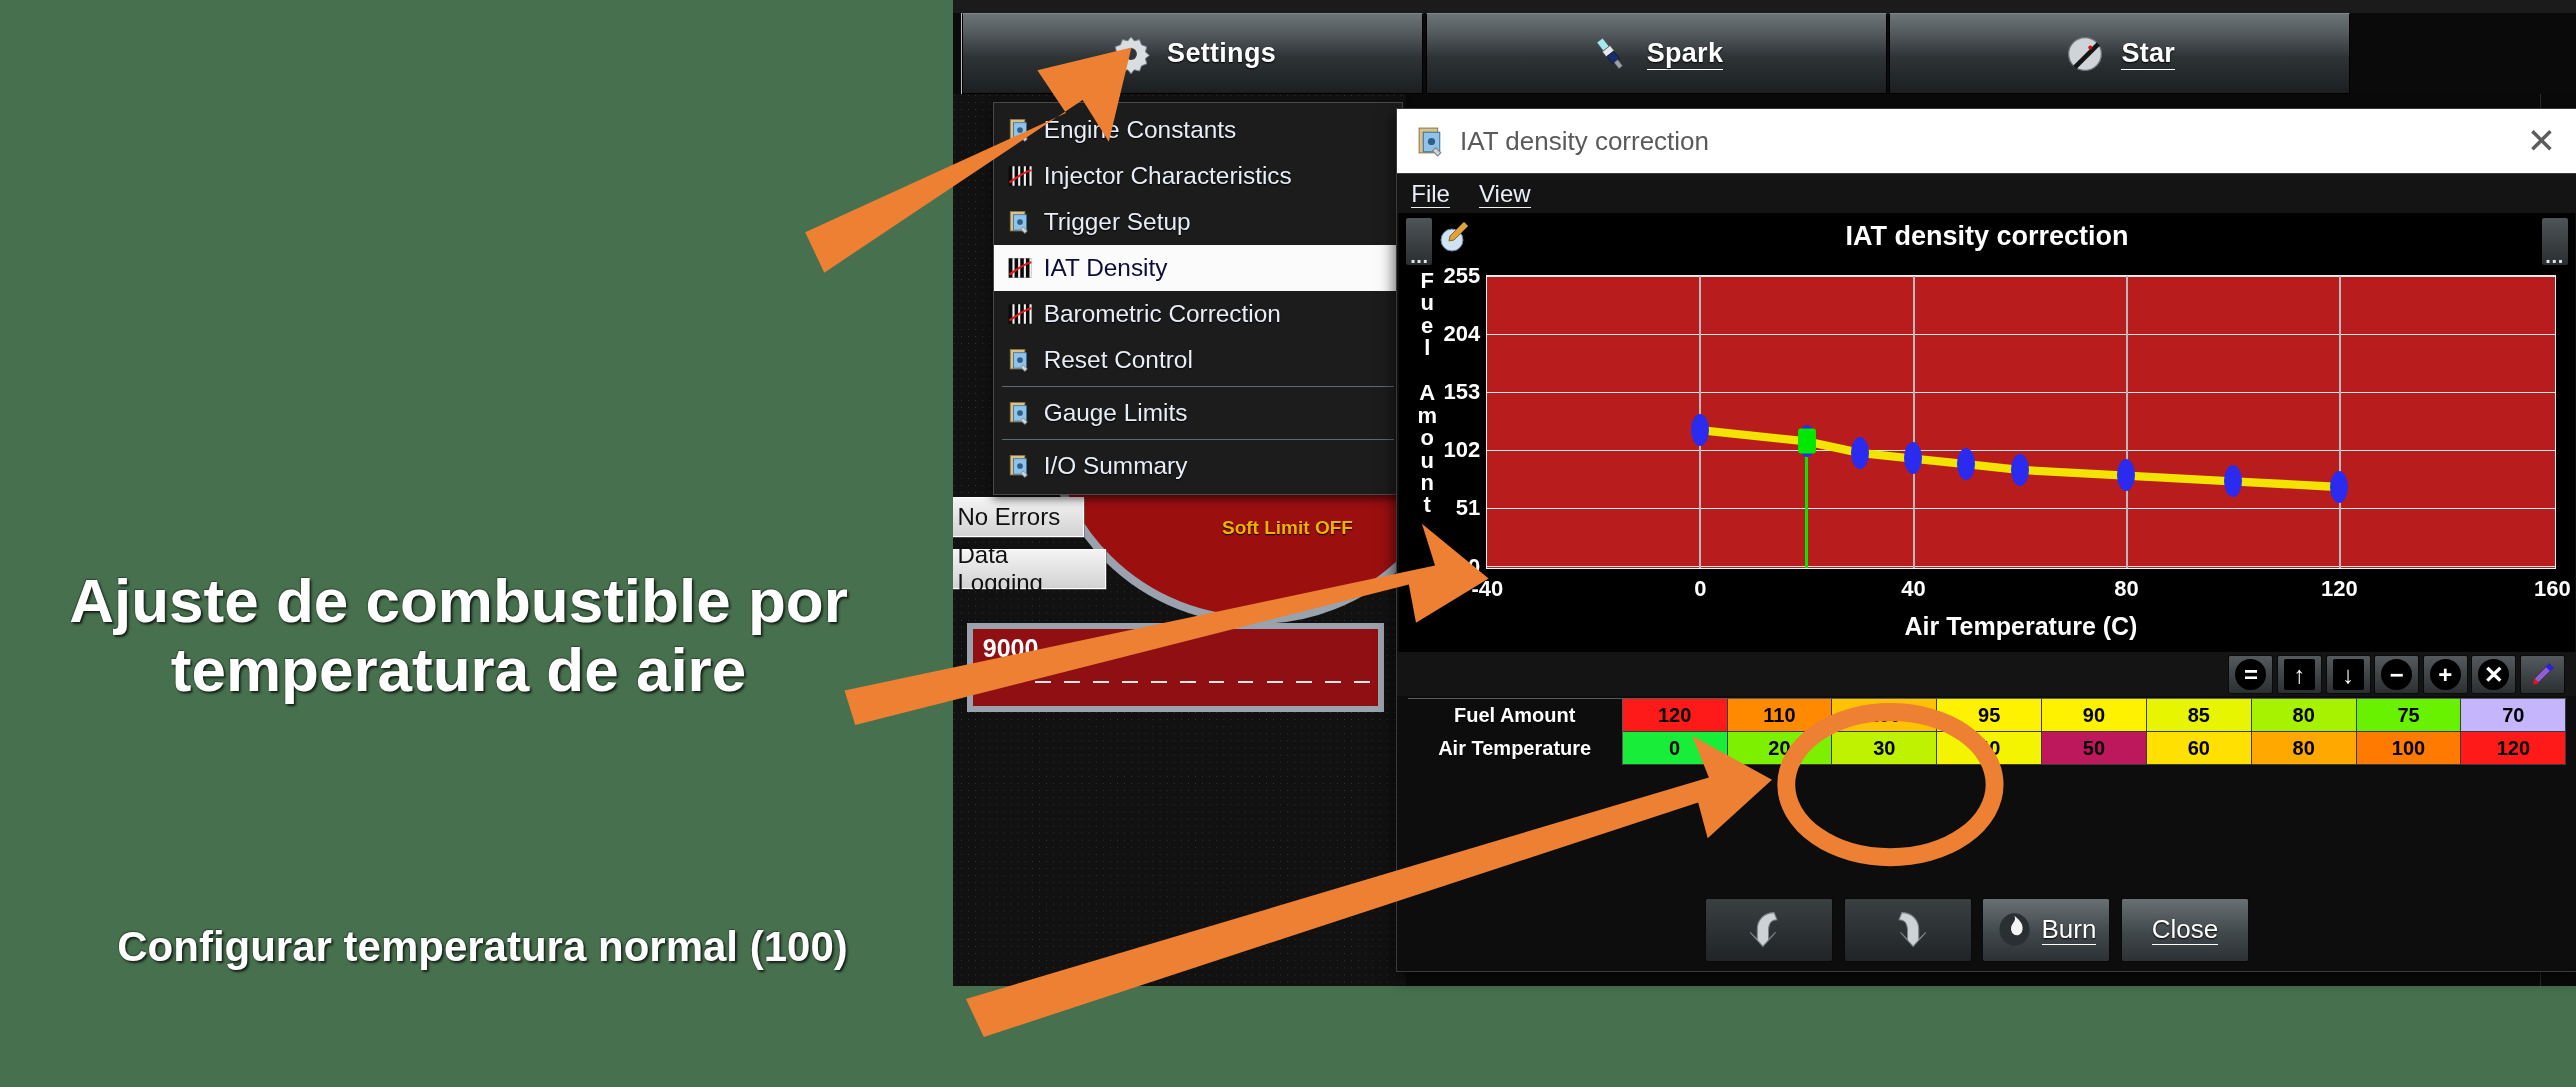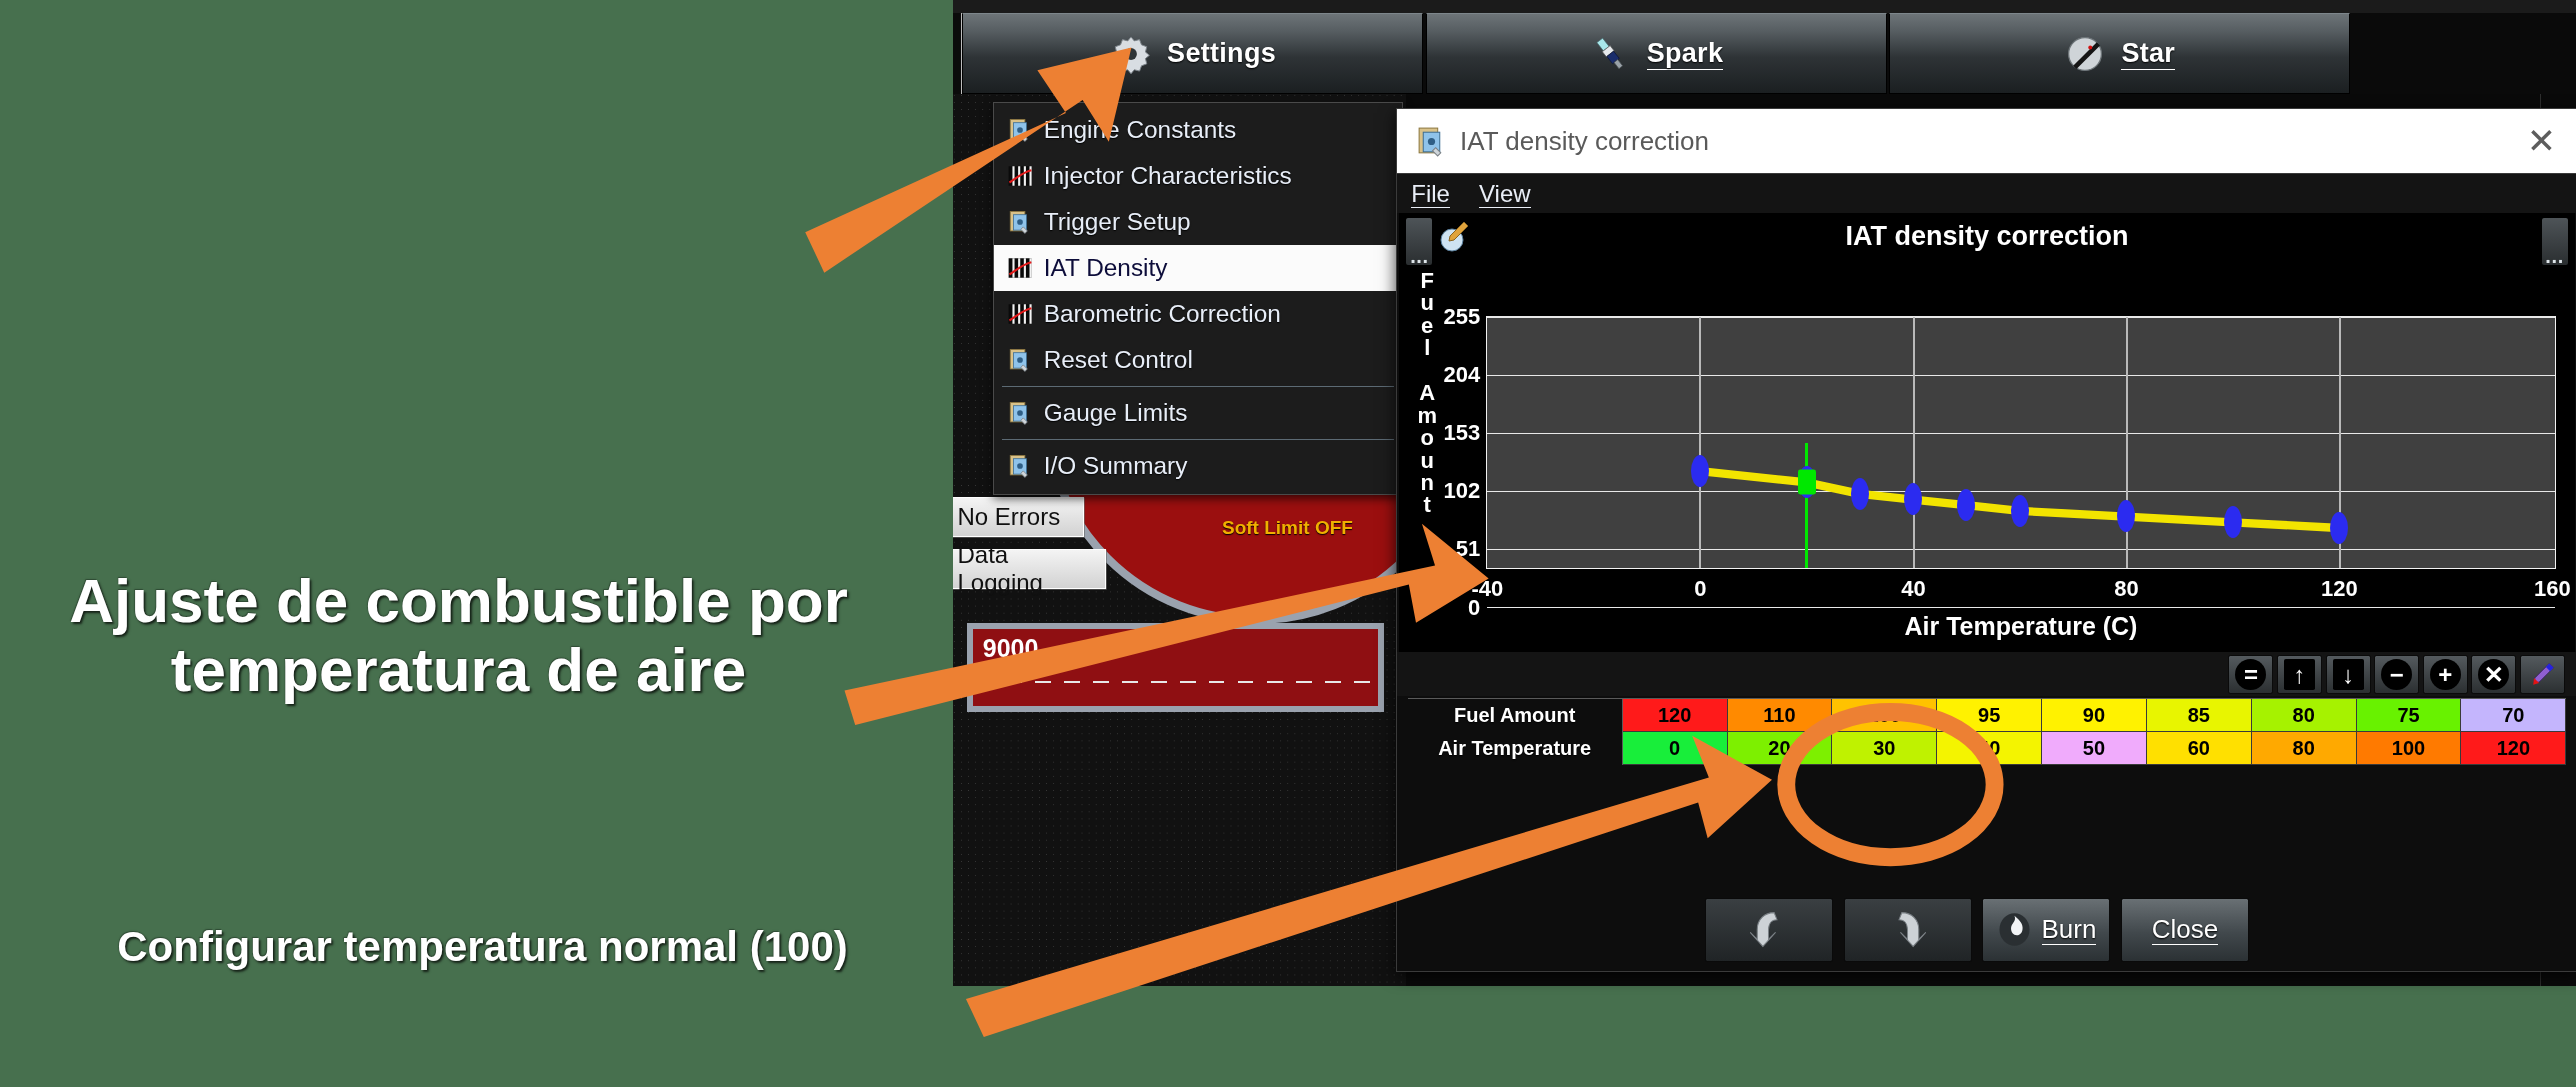--- a/index.html
+++ b/index.html
@@ -68,21 +68,21 @@
   #chart-title{position:absolute;left:0;right:0;top:8.3px;text-align:center;font-size:27px;font-weight:bold;color:#fff;text-shadow:0 1.2px 1.8px #000;}
   .dots-btn{position:absolute;top:3.6px;width:26px;height:44px;background:linear-gradient(to bottom,#4e5458,#2a2e30);
             border:0.6px solid #000;border-radius:3px;display:flex;align-items:flex-end;justify-content:center;padding-bottom:3.6px;}
   .dots-btn span{color:#dfe6ea;font-size:20px;font-weight:bold;line-height:.6;letter-spacing:0.6px;}
   #dots-left{left:6px;}
   #dots-right{right:6px;}
   #chart-smallicon{position:absolute;left:39px;top:7.1px;width:32px;height:32px;}
 
   #ylabel-vert{position:absolute;left:14.3px;top:57px;width:27px;text-align:center;
                font-size:22px;font-weight:bold;color:#fff;line-height:1.02;letter-spacing:0;}
-  #plot-area{position:absolute;left:87px;top:62px;right:19px;bottom:83px;background:#404040;border:1.8px solid #f2f2f2;margin-top:41px;}
+  #plot-area{position:absolute;left:87px;top:62px;right:19px;bottom:83px;background:#b91c1c;border:1.8px solid #f2f2f2;}
   .gridline-h{position:absolute;left:0;right:0;height:1.2px;background:#e9e9e9;}
   .gridline-v{position:absolute;top:0;bottom:0;width:1.2px;background:#b9b9b9;}
   .ytick{position:absolute;right:100%;margin-right:7.1px;transform:translateY(-50%);
          font-size:22px;font-weight:bold;color:#fff;white-space:nowrap;text-shadow:0 0.6px 1.2px #000;}
   .xtick{position:absolute;top:100%;margin-top:8.3px;transform:translateX(-50%);
          font-size:22px;font-weight:bold;color:#fff;white-space:nowrap;text-shadow:0 0.6px 1.2px #000;}
   #xaxis-title{position:absolute;left:87px;right:19px;bottom:10.7px;text-align:center;
                font-size:25px;font-weight:bold;color:#fff;text-shadow:0 1.2px 1.8px #000;}
   .dpt{position:absolute;width:18px;height:32px;border-radius:50%;background:#2b2bf0;transform:translate(-50%,-50%);}
   #cursor-line{position:absolute;width:2.4px;background:#00e800;bottom:0;}
@@ -448,21 +448,21 @@
       <div class="cell" style="background: rgb(166, 242, 0);">80</div>
       <div class="cell" style="background: rgb(104, 242, 0);">75</div>
       <div class="cell" style="background: #c4b5fd;">70</div>
     </div>
     <div class="trow">
       <div class="rowhdr">Air Temperature</div>
       <div class="cell" style="background: rgb(24, 238, 58);">0</div>
       <div class="cell" style="background: rgb(125, 240, 0);">20</div>
       <div class="cell" style="background: rgb(191, 242, 0);">30</div>
       <div class="cell" style="background: rgb(244, 244, 0);">40</div>
-      <div class="cell" style="background: #f0abfc;">50</div>
+      <div class="cell" style="background: #be185d;">50</div>
       <div class="cell" style="background: rgb(255, 224, 0);">60</div>
       <div class="cell" style="background: rgb(255, 169, 0);">80</div>
       <div class="cell" style="background: rgb(255, 122, 0);">100</div>
       <div class="cell" style="background: rgb(255, 26, 26);">120</div>
     </div>
   </div>
 
   <div id="dlg-buttons">
     <div class="dbtn">
       <svg viewBox="0 0 64 64" style="width:45px;height:45px">

